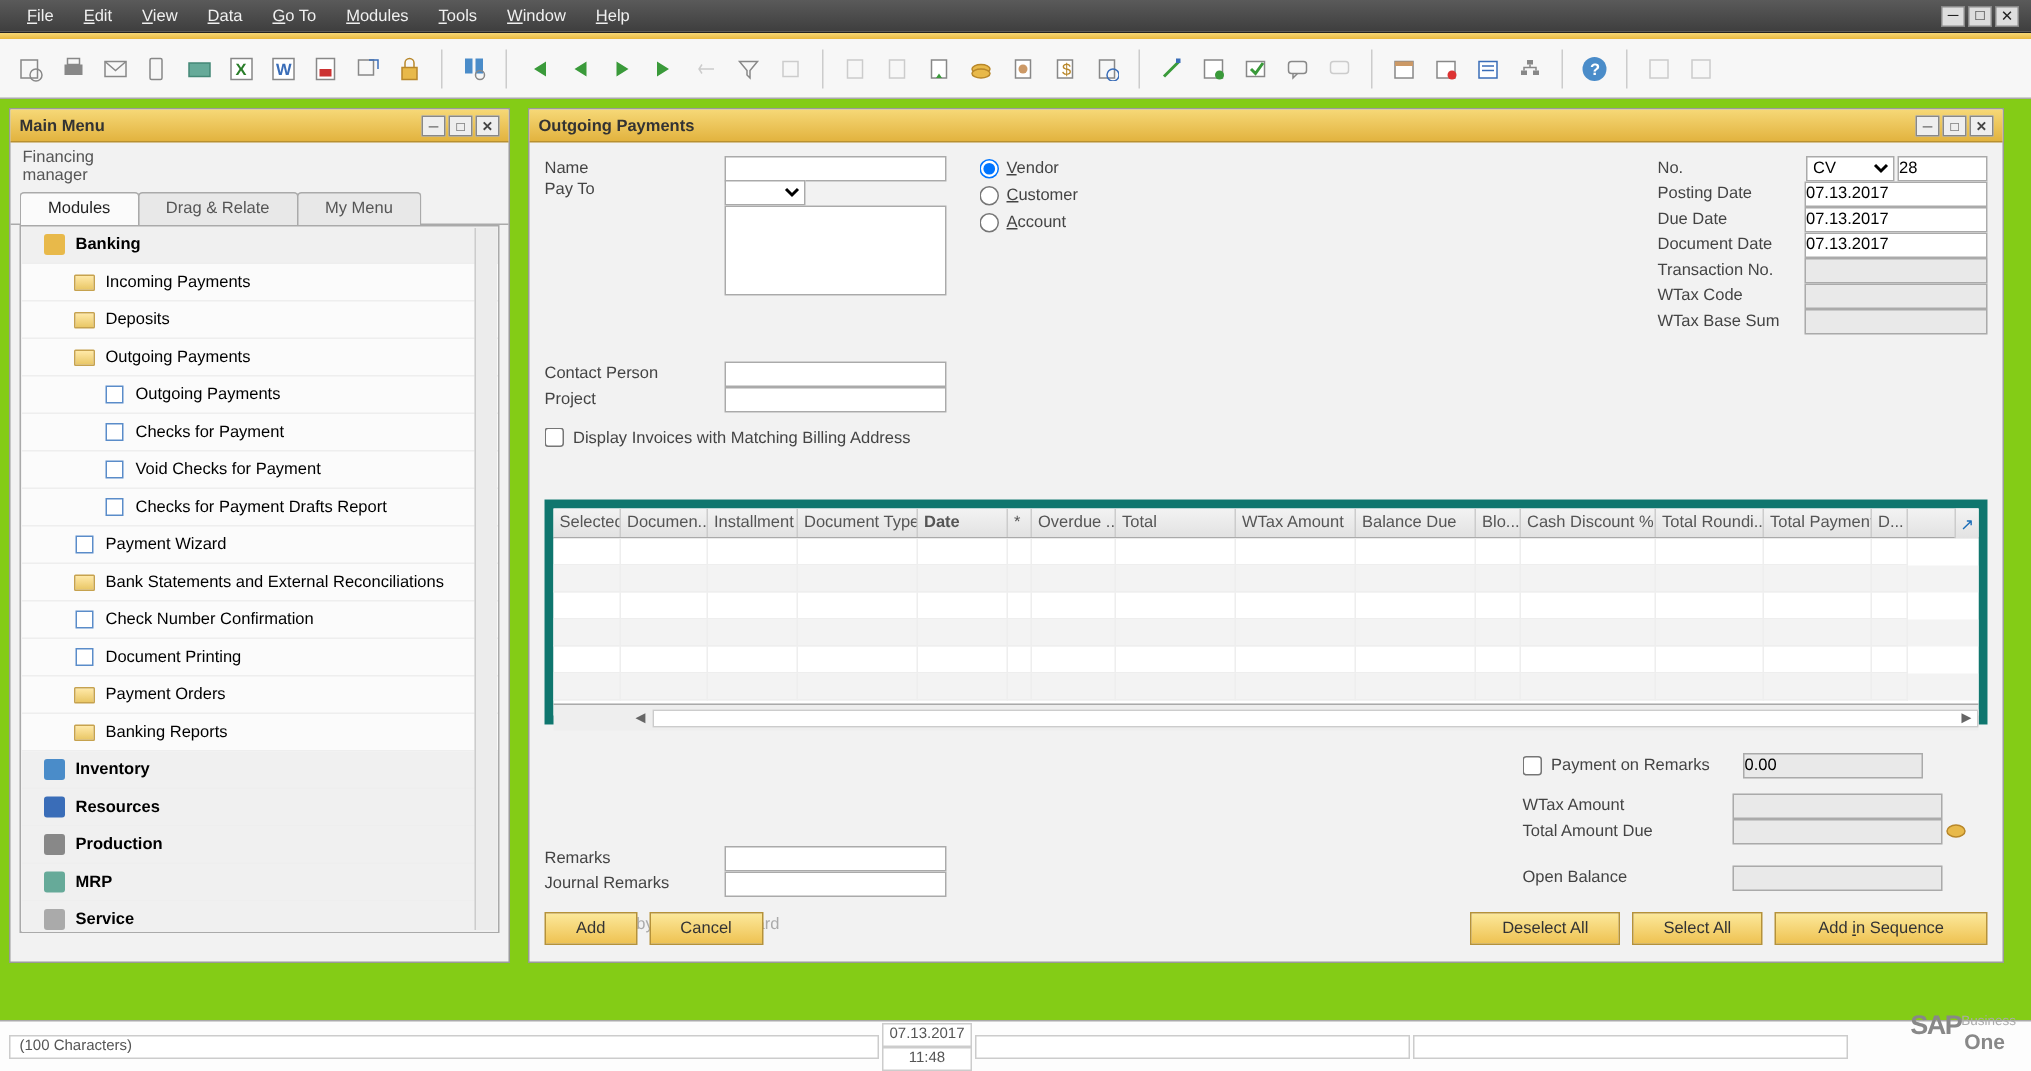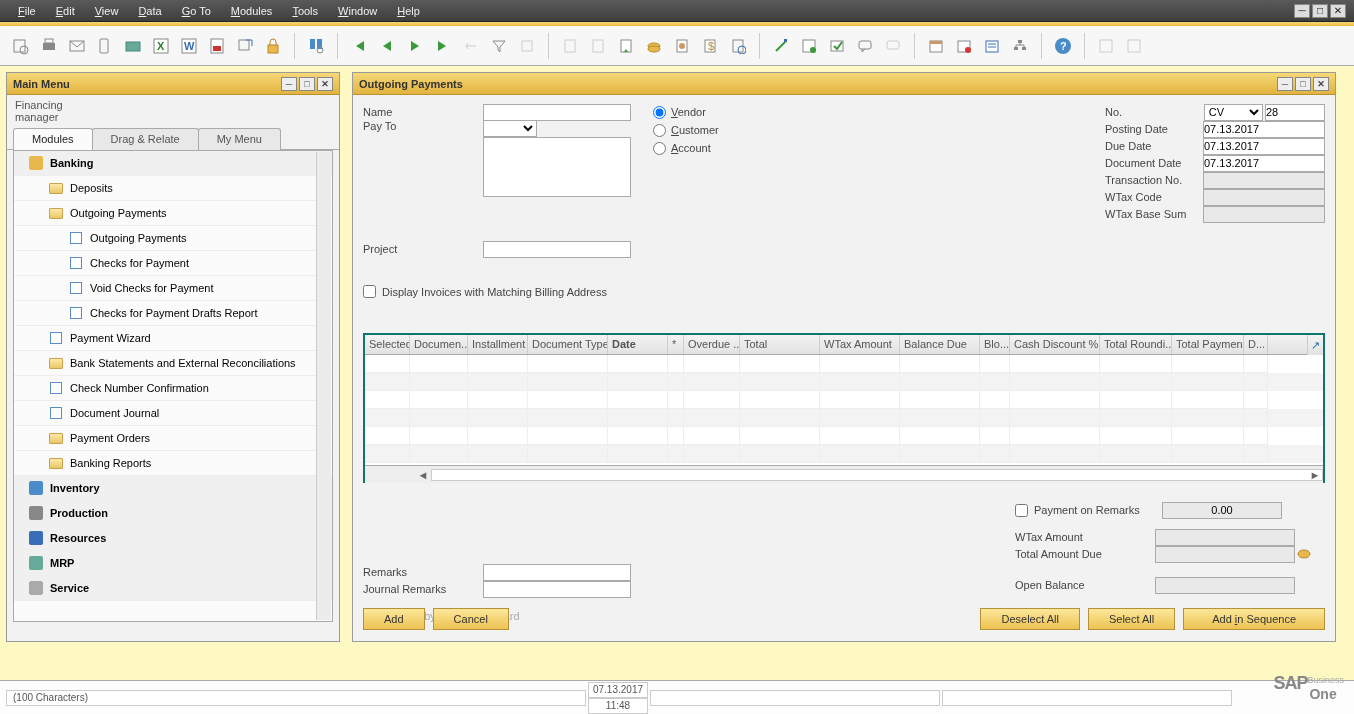--- a/index.html
+++ b/index.html
@@ -11,21 +11,21 @@
 .menubar .winbtns { margin-left: auto; display: flex; gap: 2px; }
 .menubar .winbtns div { width: 16px; height: 14px; background: #ddd; display:flex; align-items:center; justify-content:center; font-size:10px; color:#222; border:1px solid #888;}
 .goldstrip { height:4px; background: linear-gradient(#f6d877,#e9b93f); }
 
 .toolbar { background: #f7f7f7; height: 40px; border-bottom: 1px solid #aaa; display: flex; align-items: center; padding: 0 10px; gap: 6px; }
 .tb-icon { width: 22px; height: 22px; border: 1px solid transparent; display: inline-flex; align-items:center; justify-content:center; border-radius:2px; }
 .tb-sep { width:1px; height:26px; background:#ccc; margin: 0 4px; }
 
 svg { display:block; }
 
-.workspace { position:absolute; top:66px; left:0; right:0; bottom:34px; background:#fef9c3; }
+.workspace { position:absolute; top:66px; left:0; right:0; bottom:34px; background:#84cc16; }
 .panel { position:absolute; background:#f2f2f2; border:1px solid #9a9a9a; }
 .panel-title { background: linear-gradient(#f6d877,#e2b33f); height:22px; display:flex; align-items:center; padding:0 6px; font-weight:bold; color:#333; border-bottom:1px solid #b89030; }
 .panel-title .wbtn { width:16px; height:14px; background:#eee; border:1px solid #888; margin-left:2px; display:flex; align-items:center; justify-content:center; font-size:9px; color:#444;}
 .panel-title .spacer { flex:1; }
 
 .main-menu { left:6px; top:6px; width:334px; height:570px; }
 .crumbs { padding:4px 8px; color:#555; }
 .tabs { display:flex; border-bottom:1px solid #aaa; padding: 0 6px; }
 .tab { padding: 4px 18px 5px; background:#e8e8e8; border:1px solid #aaa; border-bottom:none; border-radius:3px 3px 0 0; margin-right:-1px; position:relative; top:1px; color:#555;}
 .tab.active { background:#fbfbfb; color:#222; font-weight:normal; z-index:2; }
@@ -44,21 +44,21 @@
 .lbl { width:120px; color:#444; }
 .inp { height:17px; border:1px solid #aaa; background:#fff; }
 .inp.req { background:#fff1b8; }
 .sel { height:17px; border:1px solid #aaa; background:#fff; }
 .radio-col { position:absolute; left:300px; top:8px; }
 .radio-col label { display:flex; align-items:center; gap:5px; height:18px; color:#444;}
 .right-col { position:absolute; right:10px; top:8px; width:220px;}
 .right-col .row .lbl { width:100px; }
 .ro { background:#e9e9e9 !important; }
 
-.grid { position:absolute; left:10px; right:10px; top:238px; height:150px; border:2px solid #0f766e; background:#fff;}
+.grid { position:absolute; left:10px; right:10px; top:238px; height:150px; border:6px solid #0f766e; background:#fff;}
 .grid-head { display:flex; background:linear-gradient(#f3f3f3,#e2e2e2); border-bottom:1px solid #aaa; height:20px;}
 .gh { border-right:1px solid #ccc; padding:3px 4px; color:#555; overflow:hidden; white-space:nowrap; }
 .grid-body { height:110px; overflow:hidden; background:#fff; position:relative;}
 .grid-body .r { display:flex; height:18px; }
 .grid-body .r.alt { background:#f3f3f3; }
 .grid-body .c { border-right:1px solid #eee; border-bottom:1px solid #eee; }
 .grid-scroll { height:18px; background:#eee; display:flex; align-items:center; border-top:1px solid #aaa; position:relative;}
 .grid-scroll .lar { width:16px; text-align:center; color:#666;}
 .grid-scroll .rar { position:absolute; right:0; width:16px; text-align:center; color:#666;}
 .grid-scroll .track { flex:1; height:12px; background:#fff; margin:0 0px; border:1px solid #ccc;}
@@ -350,20 +350,26 @@
     <div class="tree-row bold pad1">
           <span class="ico">
             <span class="mod-ico" style="background:#e8b94a"></span>
           </span>
           <span>Banking</span>
         </div>
     <div class="tree-row pad2">
           <span class="ico">
             <span class="folder-ico"></span>
           </span>
+          <span>Incoming Payments</span>
+        </div>
+    <div class="tree-row pad2">
+          <span class="ico">
+            <span class="folder-ico"></span>
+          </span>
           <span>Deposits</span>
         </div>
     <div class="tree-row pad2">
           <span class="ico">
             <span class="folder-ico"></span>
           </span>
           <span>Outgoing Payments</span>
         </div>
     <div class="tree-row pad3">
           <span class="ico">
@@ -404,21 +410,21 @@
     <div class="tree-row pad2">
           <span class="ico">
             <span class="doc-ico"></span>
           </span>
           <span>Check Number Confirmation</span>
         </div>
     <div class="tree-row pad2">
           <span class="ico">
             <span class="doc-ico"></span>
           </span>
-          <span>Document Journal</span>
+          <span>Document Printing</span>
         </div>
     <div class="tree-row pad2">
           <span class="ico">
             <span class="folder-ico"></span>
           </span>
           <span>Payment Orders</span>
         </div>
     <div class="tree-row pad2">
           <span class="ico">
             <span class="folder-ico"></span>
@@ -426,29 +432,29 @@
           <span>Banking Reports</span>
         </div>
     <div class="tree-row bold pad1">
           <span class="ico">
             <span class="mod-ico" style="background:#4a8cc9"></span>
           </span>
           <span>Inventory</span>
         </div>
     <div class="tree-row bold pad1">
           <span class="ico">
+            <span class="mod-ico" style="background:#3a6db8"></span>
+          </span>
+          <span>Resources</span>
+        </div>
+    <div class="tree-row bold pad1">
+          <span class="ico">
             <span class="mod-ico" style="background:#888"></span>
           </span>
           <span>Production</span>
-        </div>
-    <div class="tree-row bold pad1">
-          <span class="ico">
-            <span class="mod-ico" style="background:#3a6db8"></span>
-          </span>
-          <span>Resources</span>
         </div>
     <div class="tree-row bold pad1">
           <span class="ico">
             <span class="mod-ico" style="background:#6a9"></span>
           </span>
           <span>MRP</span>
         </div>
     <div class="tree-row bold pad1">
           <span class="ico">
             <span class="mod-ico" style="background:#aaa"></span>
@@ -471,20 +477,24 @@
       <div class="row">
             <span class="lbl">Name</span>
             <input class="inp" style="width: 148px;">
           </div>
       <div class="row" style="align-items:flex-start; height:auto;">
         <span class="lbl">Pay To</span>
         <select class="sel" style="width:54px"><option></option></select>
         <textarea class="inp" style="width: 148px; height: 60px; margin-left: -54px; margin-top: 17px; resize: none;"></textarea>
       </div>
       <div style="height:44px"></div>
+      <div class="row">
+            <span class="lbl">Contact Person</span>
+            <input class="inp" style="width: 148px;">
+          </div>
       <div class="row">
             <span class="lbl">Project</span>
             <input class="inp" style="width: 148px;">
           </div>
     </div>
 
     <div class="radio-col">
       <label>
             <input type="radio" name="bp" checked="" style="">
             <span><u>V</u>endor</span>
@@ -664,21 +674,21 @@
         <div class="lar">◄</div>
             <div class="track"></div>
             <div class="rar">►</div>
       </div>
     </div>
 
     <div class="totals">
       <div class="row">
             <input type="checkbox" style="margin-right: 6px;">
             <span class="lbl" style="width:128px">Payment on Remarks</span>
-            <input class="inp ro" style="width: 120px; text-align: center; padding-right: 0;" value="0.00">
+            <input class="inp ro" style="width: 120px; text-align: left; padding-right: 0;" value="0.00">
           </div>
       <div style="height:10px"></div>
       <div class="row">
             <span class="lbl">WTax Amount</span>
             <input class="inp ro" style="width: 140px;">
           </div>
       <div class="row">
             <span class="lbl">Total Amount Due</span>
             <input class="inp ro" style="width: 140px;">
             <span style="width:14px;height:14px;margin-left:2px">

